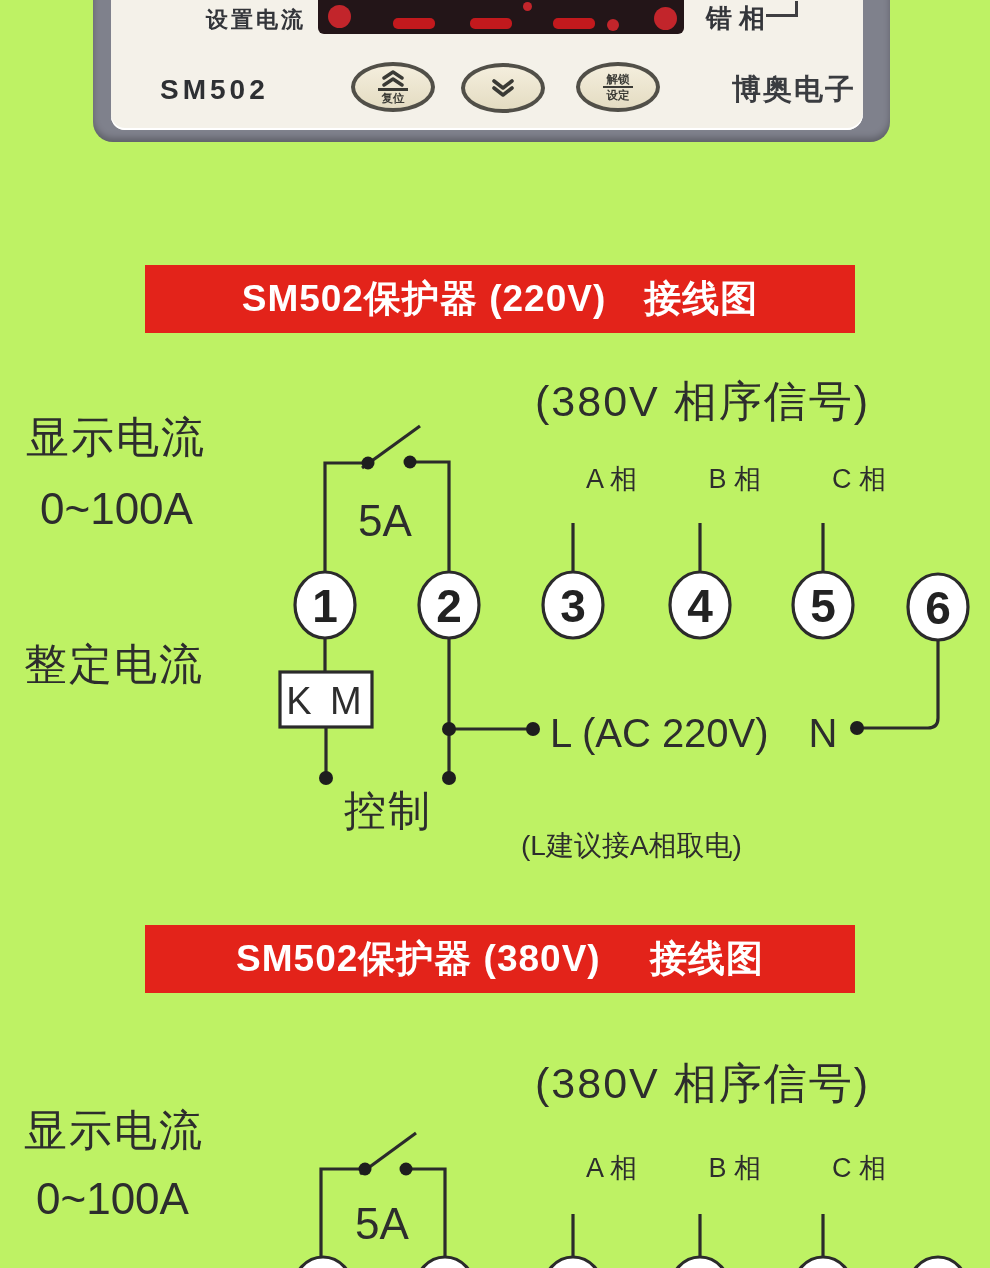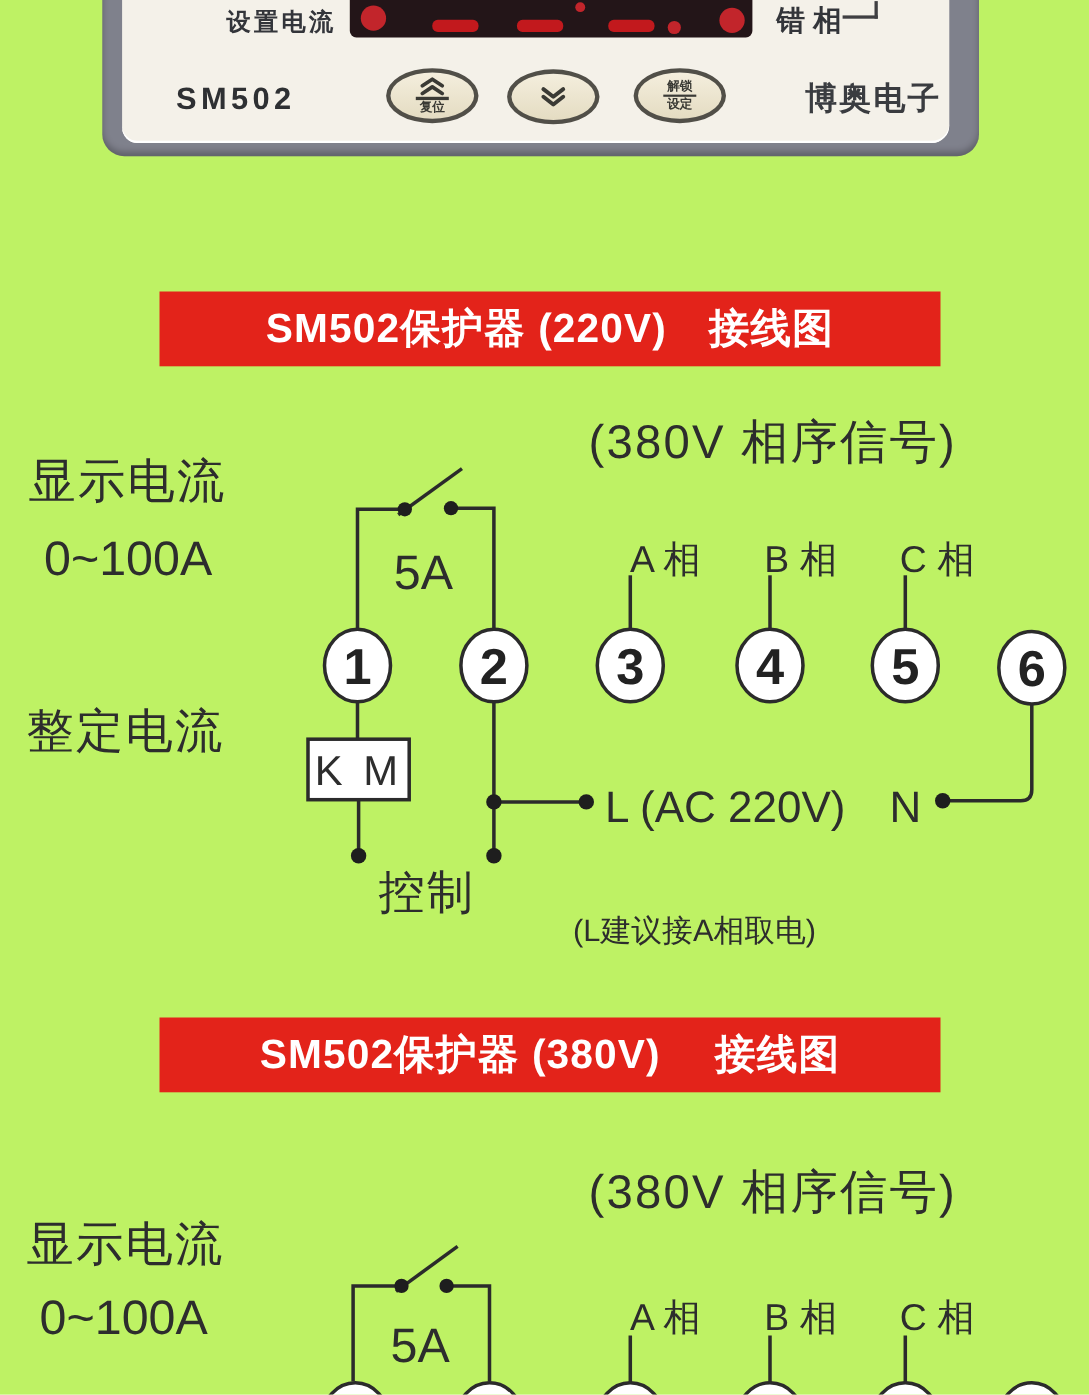--- a/index.html
+++ b/index.html
@@ -27,21 +27,21 @@
 
   
   .banner { left:145px; width:710px; height:68px; background:#e3231a; color:#ffffff;
             font-size:37px; font-weight:600; text-align:center; line-height:68px;
             letter-spacing:1px; }
 
   
   .dlabel { color:#2d2d2d; font-weight:500; white-space:nowrap; }
   .f43 { font-size:43px; letter-spacing:2px; }
   .f44 { font-size:44px; }
-  .f41 { font-size:34px;margin-top:25px; }
+  .f41 { font-size:27px; }
   .ctr { text-align:right; }
   svg text { font-family:"Liberation Sans","DejaVu Sans",sans-serif; }
 </style>
 </head>
 <body>
 
 <div id="stage">
 
   <div class="abs" style="left:0;top:0;width:990px;height:150px;">
     <div class="abs bezel"></div>

